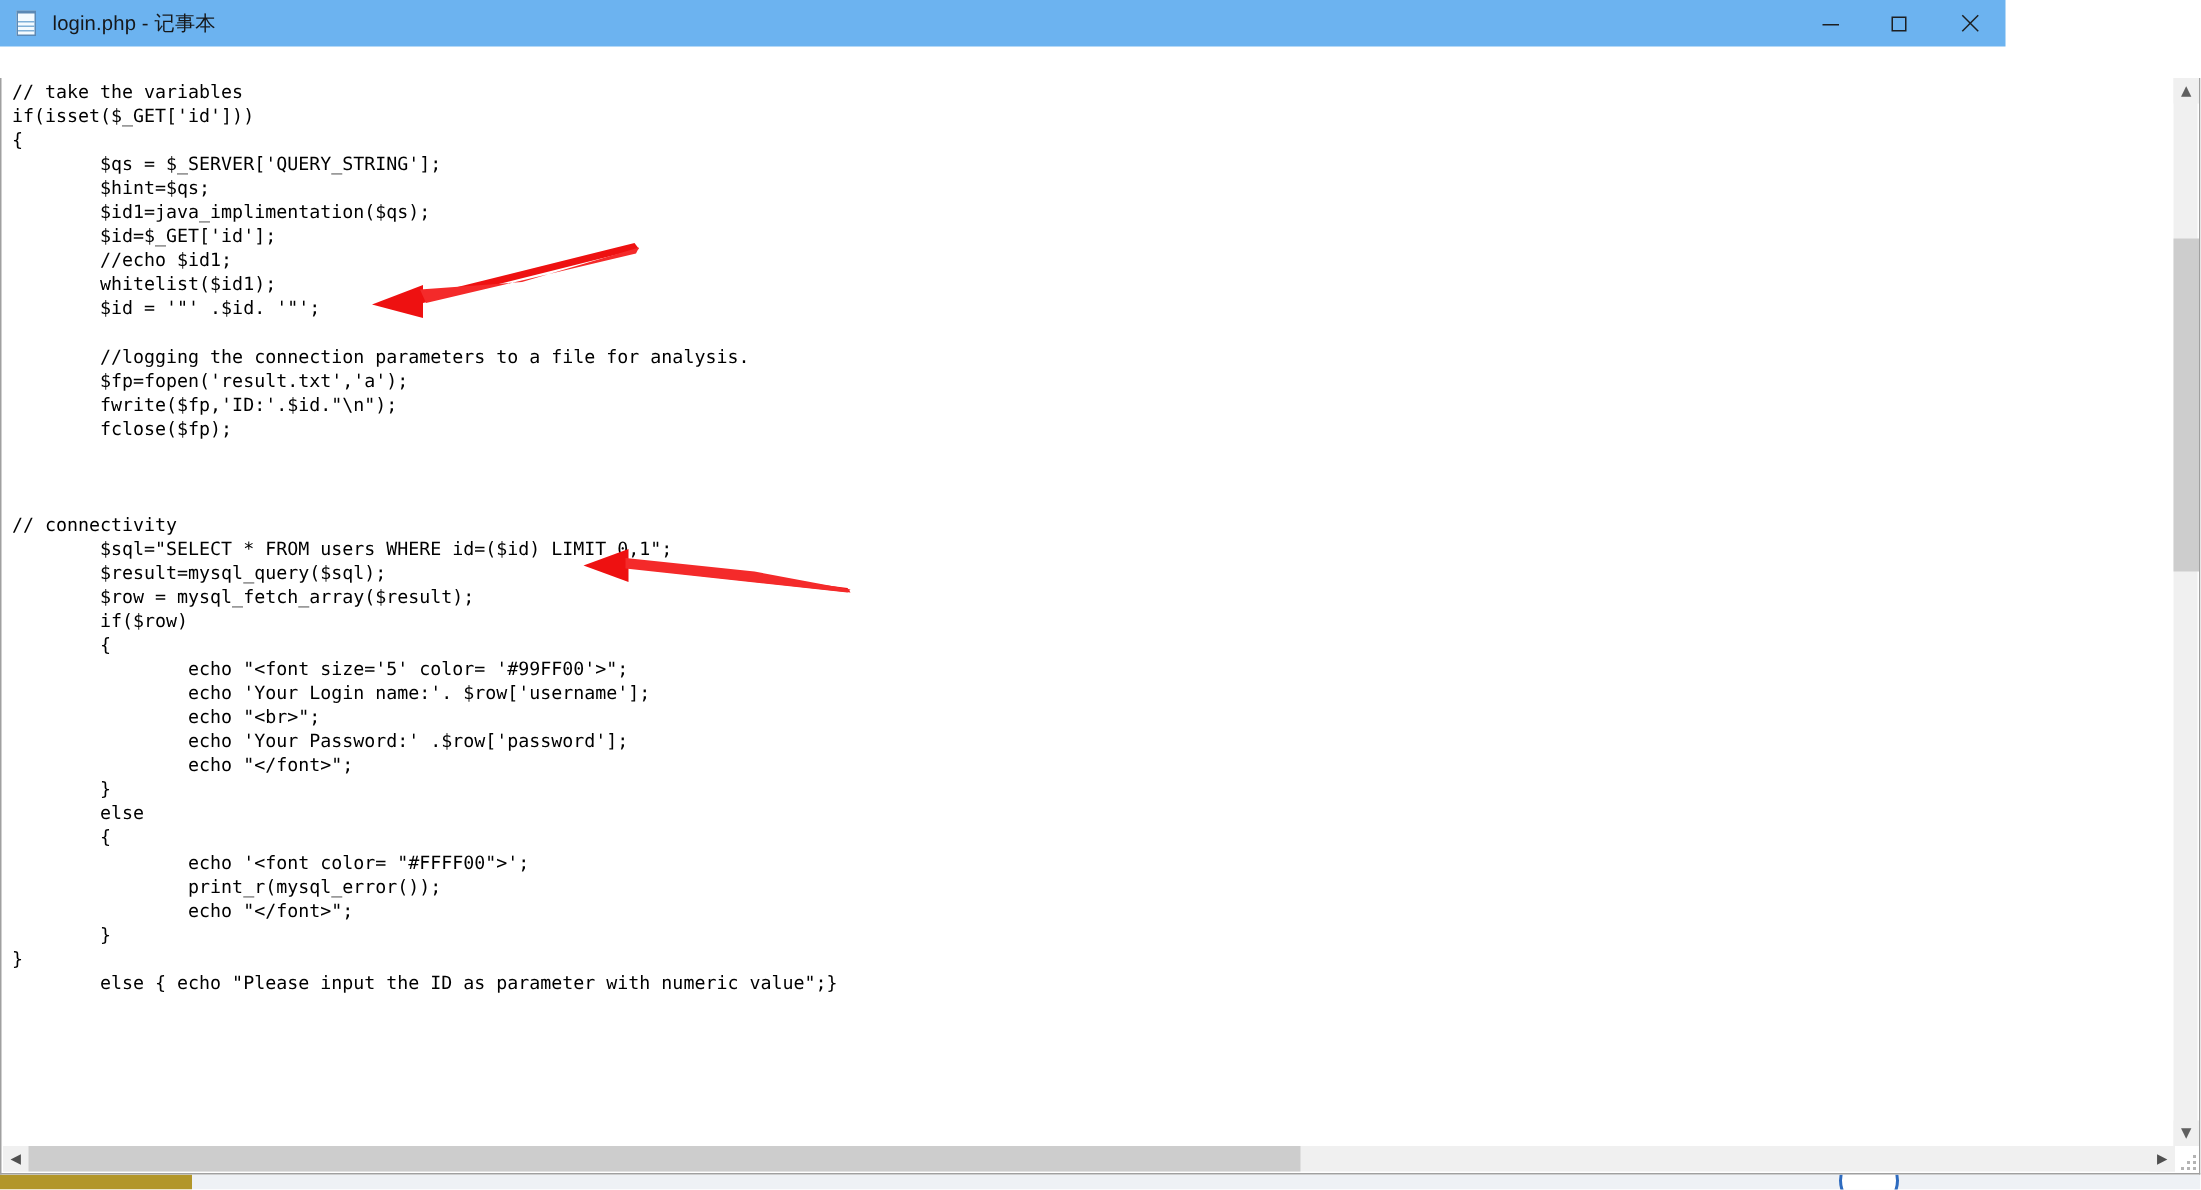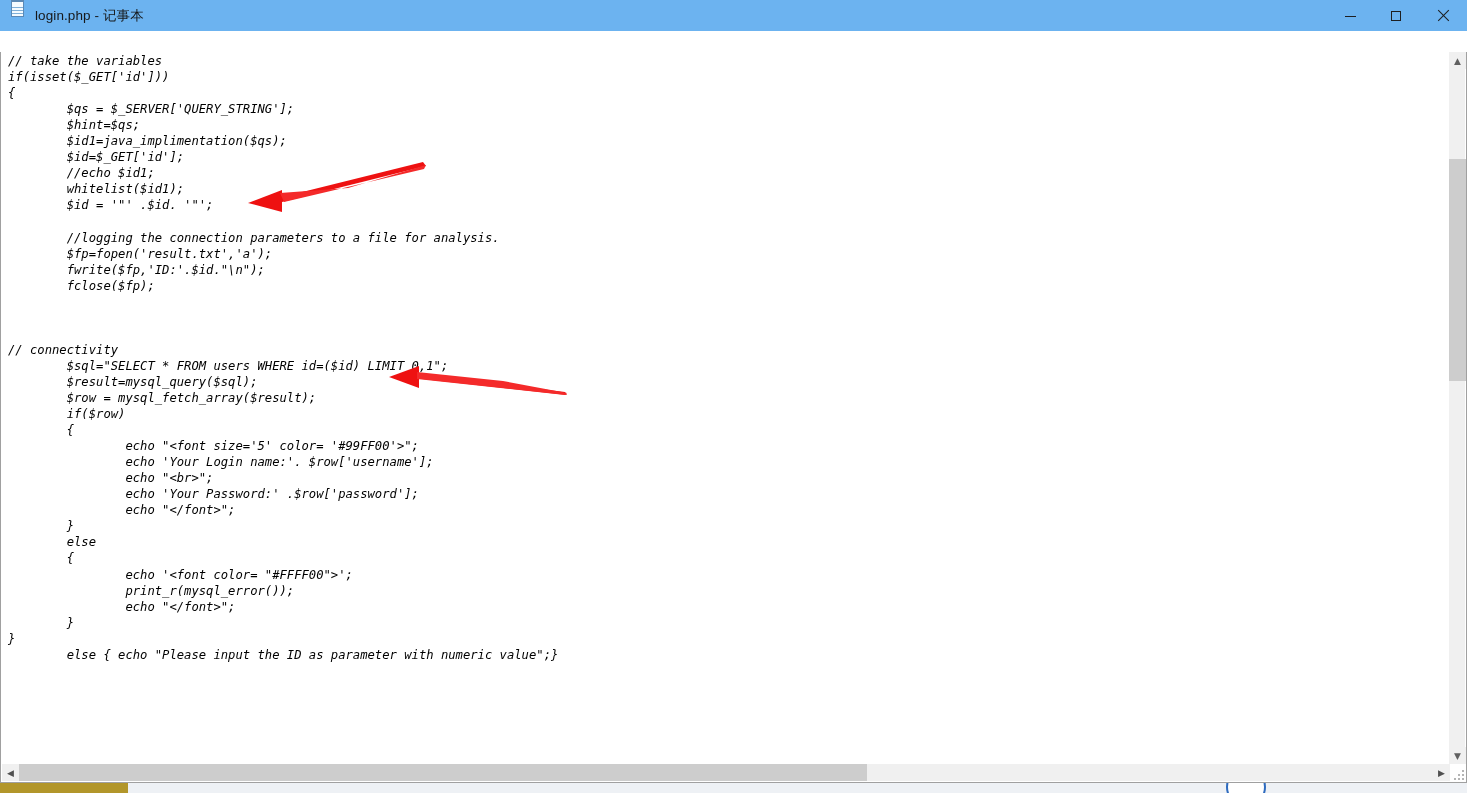--- a/index.html
+++ b/index.html
@@ -93,24 +93,25 @@
     height: 783px;
     background: #ffffff;
     box-sizing: border-box;
   }
 
   
   #titlebar {
     position: absolute;
     left: 0;
     top: 0;
-    width: 1467px;
+    width: 1337px;
     height: 31px;
     background: #6cb3f0;
     display: flex;
+    align-items: center;
   }
   .np-icon {
     width: 18px;
     height: 18px;
     margin-left: 9px;
     margin-right: 8px;
     position: relative;
     flex: 0 0 auto;
   }
   .np-icon .page {
@@ -226,21 +227,20 @@
     left: 6px;
     top: 1px;
     margin: 0;
     font-family: "DejaVu Sans Mono", monospace;
     font-size: 12.2px;
     line-height: 16.05px;
     color: #000000;
     white-space: pre;
     letter-spacing: 0px;
     tab-size: 8;
-    font-style: italic;
   }
 
   
   #vscroll {
     position: absolute;
     right: 1px;
     top: 0;
     width: 17px;
     height: 712px;
     background: #f0f0f0;

